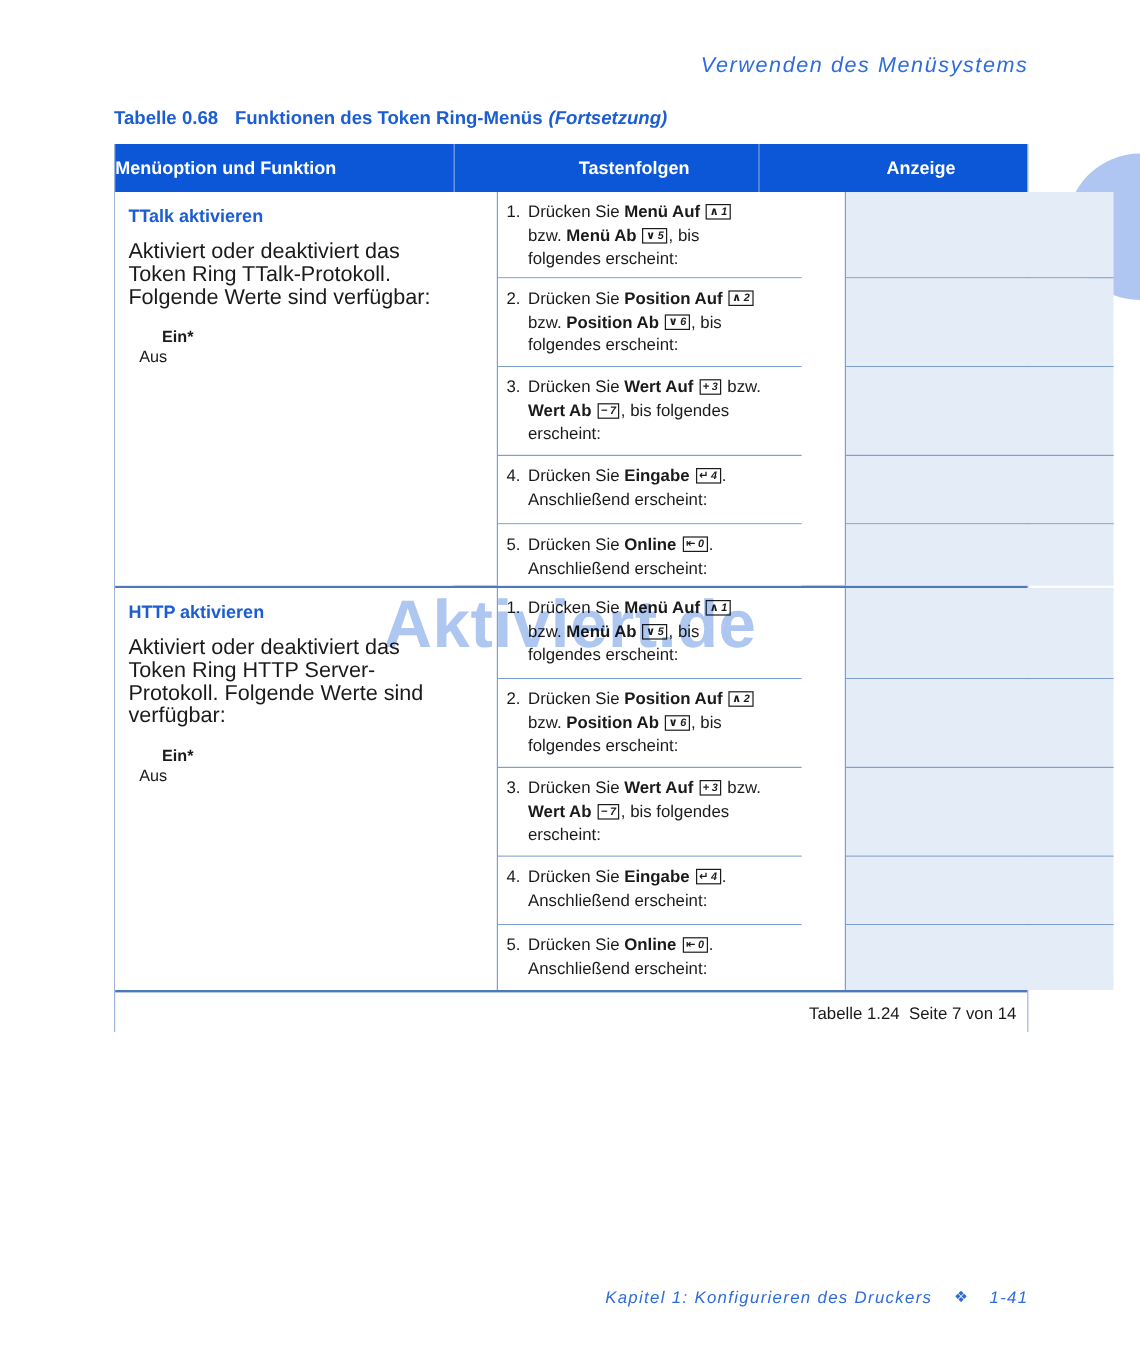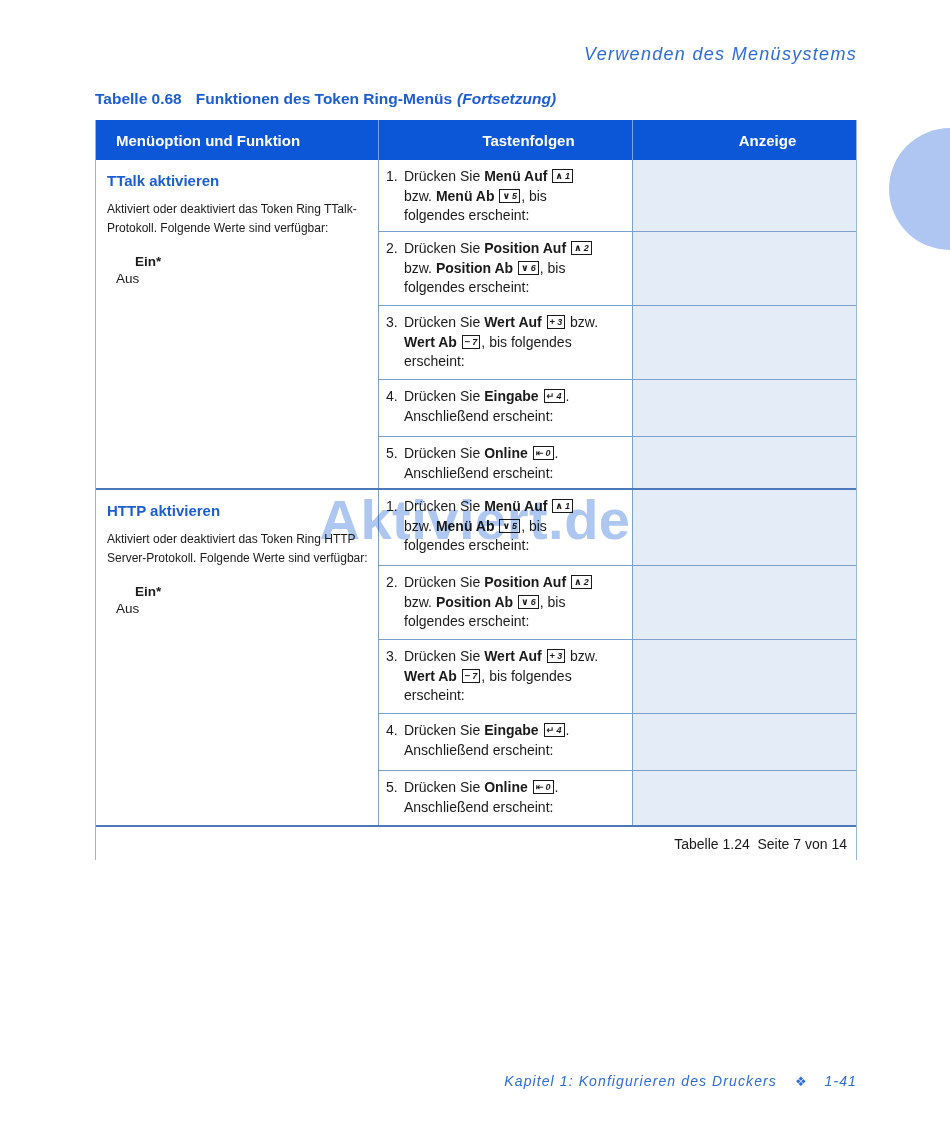--- a/index.html
+++ b/index.html
@@ -36,29 +36,30 @@
   .dtable{
     position:absolute;top:120px;left:95px;width:762px;box-sizing:border-box;
     border-left:1px solid var(--border_light);border-right:1px solid var(--border_light);
   }
   .dtable *{box-sizing:border-box;}
   .thead{
     display:grid;grid-template-columns:282px 254px 224px;height:40px;
     background:var(--header_bg);color:#ffffff;font-weight:bold;font-size:15px;
   }
   .th{display:flex;align-items:center;justify-content:center;height:100%;padding-left:46px;}
-  .th-left{justify-content:flex-start;padding-left:20px;}
+  .th-left{justify-content:flex-start;padding-left:0;}
   .th + .th{border-left:1px solid rgba(255,255,255,.45);}
   .menu-row{
     display:grid;grid-template-columns:282px 254px 224px;
     border-bottom:2px solid var(--border_strong);
+    gap:36px;
   }
   .option-cell{padding:12px 10px 0 11px;background:#ffffff;}
   .option-title{font-size:15px;font-weight:bold;color:var(--blue_heading);margin-bottom:11px;}
-  .option-desc{font-size:12px;line-height:19px;}
+  .option-desc{font-size:18px;line-height:19px;}
   .option-values{margin-top:15px;padding-left:9px;font-size:13.5px;line-height:17px;}
   .val-bold{font-weight:bold;padding-left:19px;}
   .steps-col,.display-col{border-left:1px solid var(--border_mid);display:grid;}
   .row-0 .steps-col,.row-0 .display-col{grid-template-rows:72px 74px 74px 57px 51px;}
   .row-1 .steps-col,.row-1 .display-col{grid-template-rows:76px 74px 74px 57px 54px;}
   .step-cell{
     display:flex;padding:7px 3px 0 7px;font-size:14px;line-height:19.5px;
     border-bottom:1px solid var(--border_mid);background:#ffffff;
   }
   .steps-col .step-cell:last-child{border-bottom:none;}

